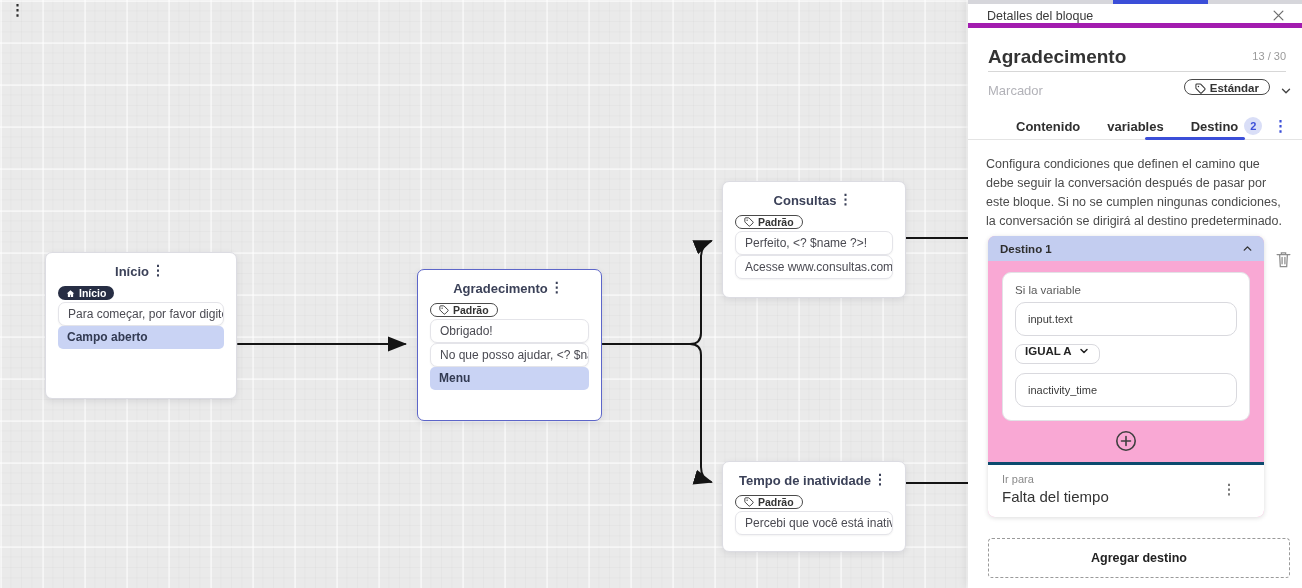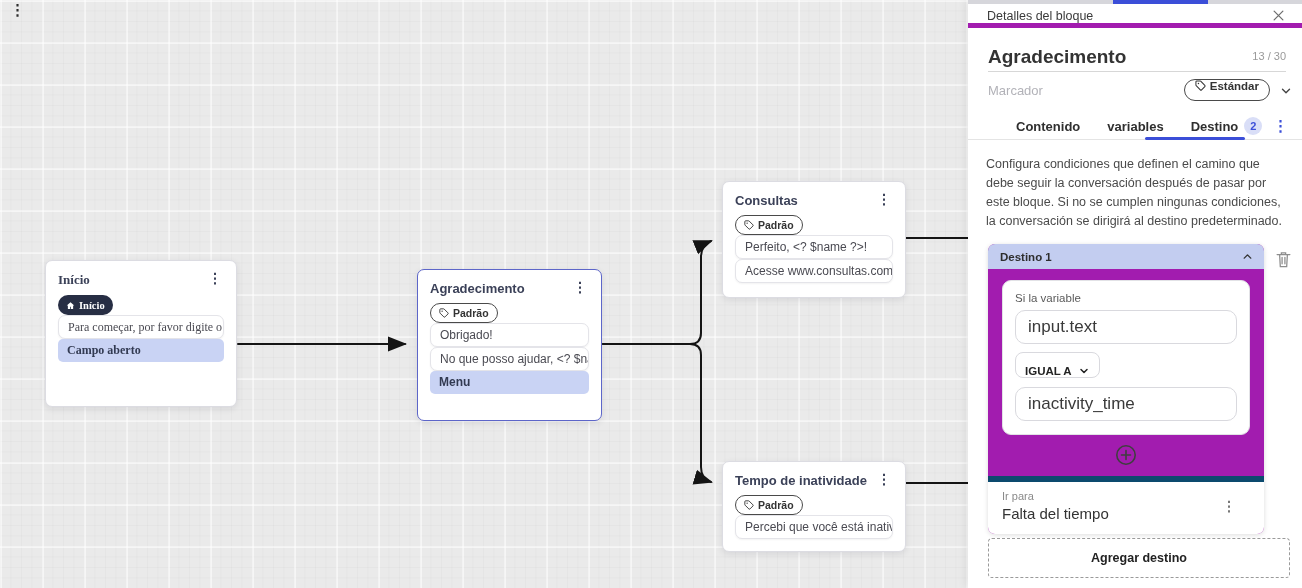--- a/index.html
+++ b/index.html
@@ -20,24 +20,24 @@
   }
   .canvas-kebab { position:absolute; left:10px; top:0px; font-size:15px; font-weight:700; color:#2d2d2d; letter-spacing:0; line-height:20px; cursor:pointer; }
 
   svg.edges { position:absolute; left:0; top:0; width:968px; height:588px; pointer-events:none; }
 
   .node {
     position:absolute; background:#fff; border:1px solid #dcdce2; border-radius:7px;
     box-shadow:0 2px 6px rgba(40,40,60,.10); padding:11px 12px 9px 12px;
   }
   .node.selected { border:1.5px solid #5d66c9; }
-  .node-head { display:flex; justify-content:space-between; align-items:flex-start; }
+  .node-head { display:flex; justify-content:center; align-items:flex-start; }
   .node-title { font-size:13px; font-weight:700; color:#3b4158; }
   .kebab { font-size:14px; font-weight:700; color:#3b4158; line-height:13px; cursor:pointer; padding:0 2px; }
-  .badge { display:inline-flex; align-items:center; gap:4px; height:20px; border-radius:10px; padding:0 8px; font-size:10.5px; font-weight:700; margin-top:7px; }
+  .badge { display:inline-flex; align-items:center; gap:4px; height:14px; border-radius:10px; padding:0 8px; font-size:10.5px; font-weight:700; margin-top:7px; }
   .badge.dark { background:#272e44; color:#fff; }
   .badge.outline { background:#fff; border:1.2px solid #4a4a4a; color:#333; }
   .rows { display:flex; flex-direction:column; }
   .msg {
     height:24px; line-height:22px; background:#fff; border:1px solid #e4e4e9; border-radius:7px;
     box-shadow:0 1px 2px rgba(0,0,0,.05); font-size:12px; color:#4a4a52; padding:0 9px;
     white-space:nowrap; overflow:hidden;
   }
   .act {
     height:23px; line-height:23px; background:#c9d3f4; border-radius:5px;
@@ -55,47 +55,47 @@
   .panel-header { position:absolute; left:0; top:4px; width:334px; height:24px; border-bottom:5px solid #a21caf; }
   .panel-header .t { position:absolute; left:19px; top:5px; font-size:12.5px; color:#3a3a3a; }
   .close-x { position:absolute; right:16px; top:4px; cursor:pointer; }
 
   .block-name { position:absolute; left:20px; top:46px; font-size:19px; font-weight:600; color:#333; }
   .char-counter { position:absolute; right:16px; top:50px; font-size:11px; color:#9a9a9a;text-align:right; }
   .name-underline { position:absolute; left:20px; right:16px; top:71px; height:1px; background:#d7d7d7; }
 
   .marker-ph { position:absolute; left:20px; top:83px; font-size:13px; color:#b2b2b8; }
   .marker-pill {
-    position:absolute; right:32px; top:79px; height:22px; display:inline-flex; align-items:flex-start; gap:4px;
+    position:absolute; right:32px; top:79px; height:16px; display:inline-flex; align-items:flex-end; gap:4px;
     border:1.5px solid #4a4a4a; border-radius:12px; padding:0 10px; background:#fff;
     font-size:11.5px; font-weight:600; color:#333; cursor:pointer;
   }
   .marker-chev { position:absolute; right:9px; top:84px; cursor:pointer; }
 
   .tabs { position:absolute; left:0; top:113px; width:334px; height:26px; display:flex; align-items:center; gap:27px; padding-left:40px;margin-left:8px; }
   .tab { font-size:13px; font-weight:700; color:#2f2f2f; cursor:pointer; display:flex; align-items:center; gap:6px; }
   .tab-badge { display:inline-flex; align-items:center; justify-content:center; width:18px; height:18px; border-radius:50%; background:#d9def7; color:#3b4ed8; font-size:11px; font-weight:700; }
   .tab-kebab { position:absolute; right:14px; top:117px; color:#3b4ed8; font-size:15px; font-weight:700; cursor:pointer; }
   .tabs-sep { position:absolute; left:0; top:139px; width:334px; height:1px; background:#e4e4e4; }
   .tab-underline { position:absolute; left:177px; top:137px; width:100px; height:3px; background:#3b4ed8; border-radius:2px; }
 
   .desc { position:absolute; left:18px; top:155px; width:300px; font-size:12.5px; line-height:1.52; color:#4a4a4a; }
 
-  .dest-card { position:absolute; left:20px; top:244px; width:276px; border-radius:7px; box-shadow:0 1px 5px rgba(0,0,0,.14); background:#a21caf; }
+  .dest-card { position:absolute; left:20px; top:236px; width:276px; border-radius:7px; box-shadow:0 1px 5px rgba(0,0,0,.14); background:#f9a8d4; }
   .dest-head { height:25px; background:#c3cdf0; border-radius:7px 7px 0 0; display:flex; align-items:center; justify-content:space-between; padding:0 10px 0 12px; cursor:pointer; }
   .dest-head .dt { font-size:11.5px; font-weight:700; color:#2e2e2e; }
   .cond-card { margin:11px 14px 0 14px; background:#fff; border:1px solid #e2e2e6; border-radius:9px; padding:11px 12px 13px 12px; }
   .cond-label { font-size:11.5px; color:#5a5a5a; margin-bottom:6px; }
   .tb {
     width:100%; height:34px; border:1px solid #d9d9de; border-radius:10px; background:#fff;
-    font-family:"Liberation Sans", sans-serif; font-size:17px; color:#3a3a3a; padding:0 12px; outline:none;
-  }
-  .op-chip { display:inline-flex; align-items:flex-end; gap:6px; height:26px; border:1px solid #d9d9de; border-radius:8px; background:#fff; padding:0 9px; margin:8px 0 9px 0; font-size:11.5px; font-weight:700; color:#222; cursor:pointer; }
+    font-family:"Liberation Sans", sans-serif; font-size:11px; color:#3a3a3a; padding:0 12px; outline:none;
+  }
+  .op-chip { display:inline-flex; align-items:flex-start; gap:6px; height:20px; border:1px solid #d9d9de; border-radius:8px; background:#fff; padding:0 9px; margin:8px 0 9px 0; font-size:11.5px; font-weight:700; color:#222; cursor:pointer; }
   .plus-wrap { display:flex; justify-content:center; padding:8px 0 9px 0; }
-  .goto-row { position:relative; background:#fff; border-top:6px solid #0c4a6e; border-radius:0 0 7px 7px; padding:8px 14px 12px 14px; }
+  .goto-row { position:relative; background:#fff; border-top:3px solid #0c4a6e; border-radius:0 0 7px 7px; padding:8px 14px 12px 14px; }
   .goto-label { font-size:11px; color:#8a8a8a; }
   .goto-value { font-size:15px; color:#333; margin-top:3px; }
   .goto-kebab { position:absolute; right:28px; top:16px; color:#777; font-size:14px; font-weight:700; cursor:pointer; }
   .trash { position:absolute; right:10px; top:250px; cursor:pointer; }
 
   .add-dest {
     position:absolute; left:20px; top:538px; width:302px; height:40px; background:#fff;
     border:1.6px dashed #9a9a9a; border-radius:4px; font-family:"Liberation Sans", sans-serif;
     font-size:12.5px; font-weight:700; color:#222; cursor:pointer;
   }
@@ -117,21 +117,21 @@
       </defs>
       <g stroke="#141414" stroke-width="2" fill="none" stroke-linecap="round">
         <path d="M238 344 L405 344" marker-end="url(#arw)"></path>
         <path d="M603 344 L690 344 Q701 344 701 333 L701 257 Q701 245 711 241" marker-end="url(#arw)"></path>
         <path d="M603 344 L690 344 Q701 344 701 355 L701 467 Q701 479 711 482" marker-end="url(#arw)"></path>
         <path d="M906 238 L968 238"></path>
         <path d="M906 483 L968 483"></path>
       </g>
     </svg>
 
-    <div class="node" style="left:45px; top:260px; width:192px; height:147px;font-family:Liberation Serif, serif;">
+    <div class="node" style="left:45px; top:252px; width:192px; height:147px;">
       <div class="node-head">
         <span class="node-title">Início</span>
         <span class="kebab">⋮</span>
       </div>
       <span class="badge dark">
         <svg width="9" height="9" viewBox="0 0 24 24">
             <path d="M12 3 2 12h3v9h6v-6h2v6h6v-9h3z" fill="#fff"></path>
           </svg>
         <span>Início</span>
       </span>

